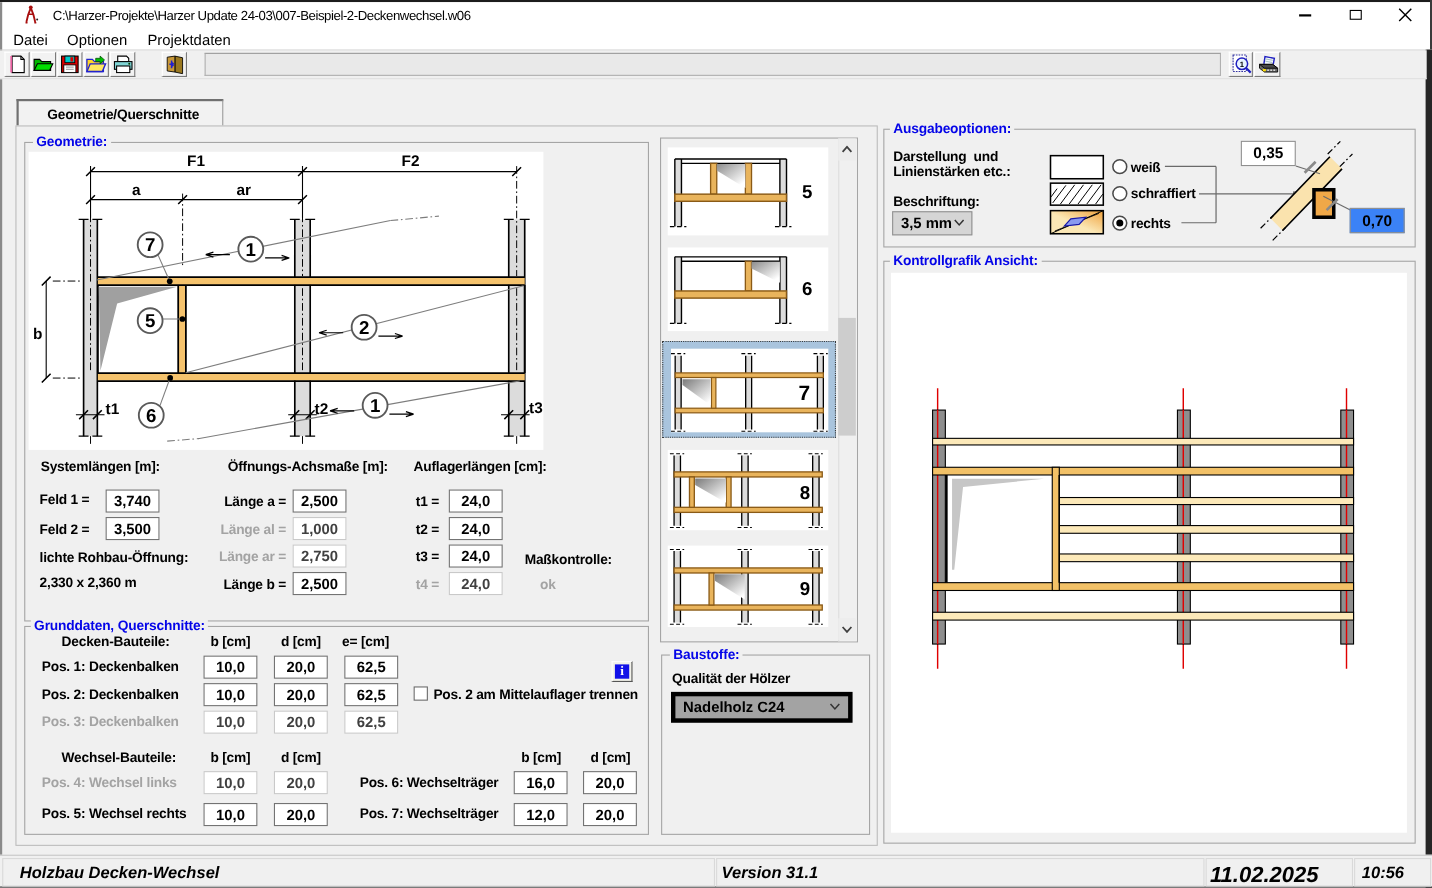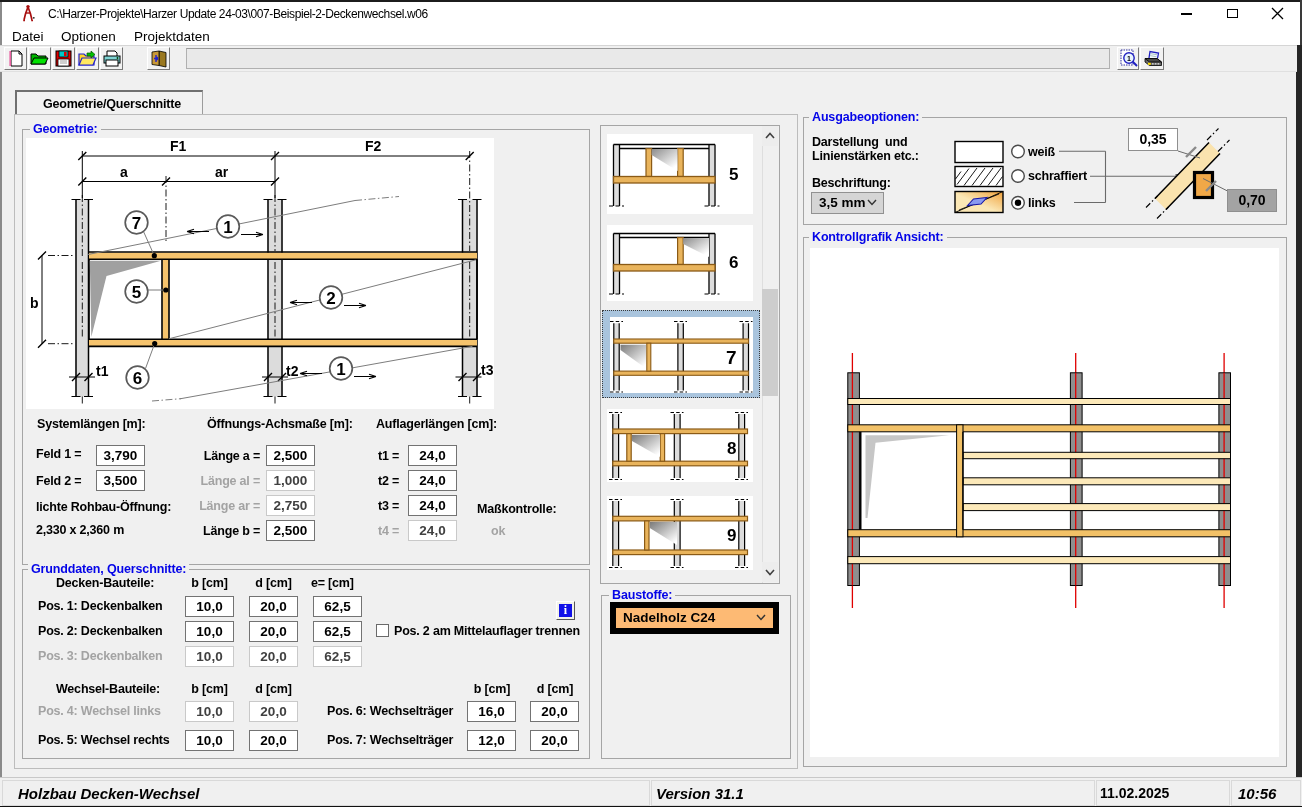--- a/index.html
+++ b/index.html
@@ -240,21 +240,21 @@
 <text x="111.5" y="159.5">5</text>
 <text x="306" y="165.5">2</text>
 <text x="112.5" y="245.5">6</text>
 <text x="316" y="236.5">1</text>
 </g>
 </svg>
 
 <div id="leftform">
 <div class="lbl" style="left:37px;top:417px">Systemlängen [m]:</div>
 <div class="lbl" style="left:36px;top:447px">Feld 1 =</div>
-<div class="inp" style="left:96px;top:445px">3,790</div>
+<div class="inp" style="left:96px;top:445px">3,740</div>
 <div class="lbl" style="left:36px;top:474px">Feld 2 =</div>
 <div class="inp" style="left:96px;top:470px">3,500</div>
 <div class="lbl" style="left:36px;top:500px">lichte Rohbau-Öffnung:</div>
 <div class="lbl" style="left:36px;top:523px">2,330 x 2,360 m</div>
 <div class="lbl" style="left:207px;top:417px">Öffnungs-Achsmaße [m]:</div>
 <div class="lbl" style="left:195px;top:449px;width:65px;text-align:right">Länge a =</div>
 <div class="inp" style="left:266px;top:445px">2,500</div>
 <div class="lbl dis2" style="left:195px;top:474px;width:65px;text-align:right">Länge al =</div>
 <div class="inp dis" style="left:266px;top:470px">1,000</div>
 <div class="lbl dis2" style="left:195px;top:499px;width:65px;text-align:right">Länge ar =</div>
@@ -445,21 +445,21 @@
 <div class="abs" style="left:762px;top:562px;width:16px;height:20px;background:#ededed"></div>
 <svg class="abs" style="left:765px;top:568px" width="10" height="8" viewBox="0 0 10 8">
       <path d="M1 2 L5 6.5 L9 2" stroke="#404040" stroke-width="1.6" fill="none"></path>
     </svg>
 <div class="abs" style="left:762px;top:289px;width:16px;height:107px;background:#cdcdcd"></div>
 </div>
 
 <div class="gb" style="left:601px;top:595px;width:188px;height:162px"></div>
 <div class="gblbl" style="left:609px;top:588px">Baustoffe:</div>
 <div class="lbl" style="left:611px;top:610px">Qualität der Hölzer</div>
-<div class="abs" style="left:610px;top:602px;width:157px;height:20px;background:#fdba74;border:6px solid #000000">
+<div class="abs" style="left:610px;top:629px;width:157px;height:20px;background:#a3a3a3;border:4px solid #000000">
 <span class="b" style="position:absolute;left:7px;top:2px;font-size:13.5px">Nadelholz C24</span>
 <svg style="position:absolute;right:7px;top:6px" width="10" height="7" viewBox="0 0 10 7">
       <path d="M1 1 L5 5.5 L9 1" stroke="#333" stroke-width="1.4" fill="none"></path>
     </svg>
 </div>
 
 <div class="gb" style="left:803px;top:117px;width:482px;height:106px"></div>
 <div class="gblbl" style="left:809px;top:110px">Ausgabeoptionen:</div>
 <div id="ausgabe">
 <div class="lbl" style="left:812px;top:135px">Darstellung&nbsp; und</div>
@@ -510,23 +510,23 @@
 </g>
 <path d="M375 34 L397 41" stroke="#6a6a6a" stroke-width="1"></path>
 <rect x="391.5" y="55.5" width="18" height="25" fill="#f0a848" stroke="#000" stroke-width="3.2"></rect>
 <path d="M383 40 L393 30" stroke="#8a8a8a" stroke-width="2.4"></path>
 <path d="M424.5 74 L400 61.5" stroke="#6a6a6a" stroke-width="1"></path>
 <path d="M403 74 L413 64" stroke="#8a8a8a" stroke-width="2.4"></path>
 </g>
 </svg>
 <div class="lbl" style="left:1028px;top:145px">weiß</div>
 <div class="lbl" style="left:1028px;top:169px">schraffiert</div>
-<div class="lbl" style="left:1028px;top:196px">links</div>
+<div class="lbl" style="left:1028px;top:196px">rechts</div>
 <div class="abs" style="left:1128px;top:128px;width:48px;height:21px;background:#fff;border:1px solid #8f8f8f;font-weight:bold;font-size:14px;text-align:center;line-height:21px">0,35</div>
-<div class="abs" style="left:1227px;top:189px;width:48px;height:21px;background:#a3a3a3;border:1px solid #8f8f8f;font-weight:bold;font-size:14px;text-align:center;line-height:21px">0,70</div>
+<div class="abs" style="left:1227px;top:189px;width:48px;height:21px;background:#3b82f6;border:1px solid #8f8f8f;font-weight:bold;font-size:14px;text-align:center;line-height:21px">0,70</div>
 </div>
 
 <div class="gb" style="left:803px;top:237px;width:482px;height:528px"></div>
 <div class="gblbl" style="left:809px;top:230px">Kontrollgrafik Ansicht:</div>
 <div class="abs white" style="left:810px;top:248px;width:469px;height:509px"></div>
 <svg id="kontroll" style="position:absolute;left:810px;top:248px" width="469" height="509" viewBox="0 0 469 509">
 <g stroke="#e00000" stroke-width="1.3">
 <path d="M42.4 105 V360 M265.7 105 V360 M414.1 105 V360"></path>
 </g>
 <g>
@@ -553,15 +553,15 @@
 </svg>
 
 <div id="statusbar">
 <div class="abs" style="left:0;top:777px;width:1302px;height:28px;background:#f0f0f0;border-top:1px solid #c8c8c8"></div>
 <div class="abs" style="left:2px;top:780px;width:646px;height:24px;border:1px solid #d9d9d9"></div>
 <div class="abs" style="left:651px;top:780px;width:442px;height:24px;border:1px solid #d9d9d9"></div>
 <div class="abs" style="left:1096px;top:780px;width:132px;height:24px;border:1px solid #d9d9d9"></div>
 <div class="abs" style="left:1231px;top:780px;width:68px;height:24px;border:1px solid #d9d9d9"></div>
 <div class="abs b" style="left:18px;top:785px;font-size:15px;font-style:italic">Holzbau Decken-Wechsel</div>
 <div class="abs b" style="left:656px;top:785px;font-size:15px;font-style:italic">Version 31.1</div>
-<div class="abs b" style="left:1100px;top:785px;font-size:14px;">11.02.2025</div>
+<div class="abs b" style="left:1100px;top:785px;font-size:20px;font-style:italic">11.02.2025</div>
 <div class="abs b" style="left:1238px;top:785px;font-size:15px;font-style:italic">10:56</div>
 </div>
 
 </body></html>

